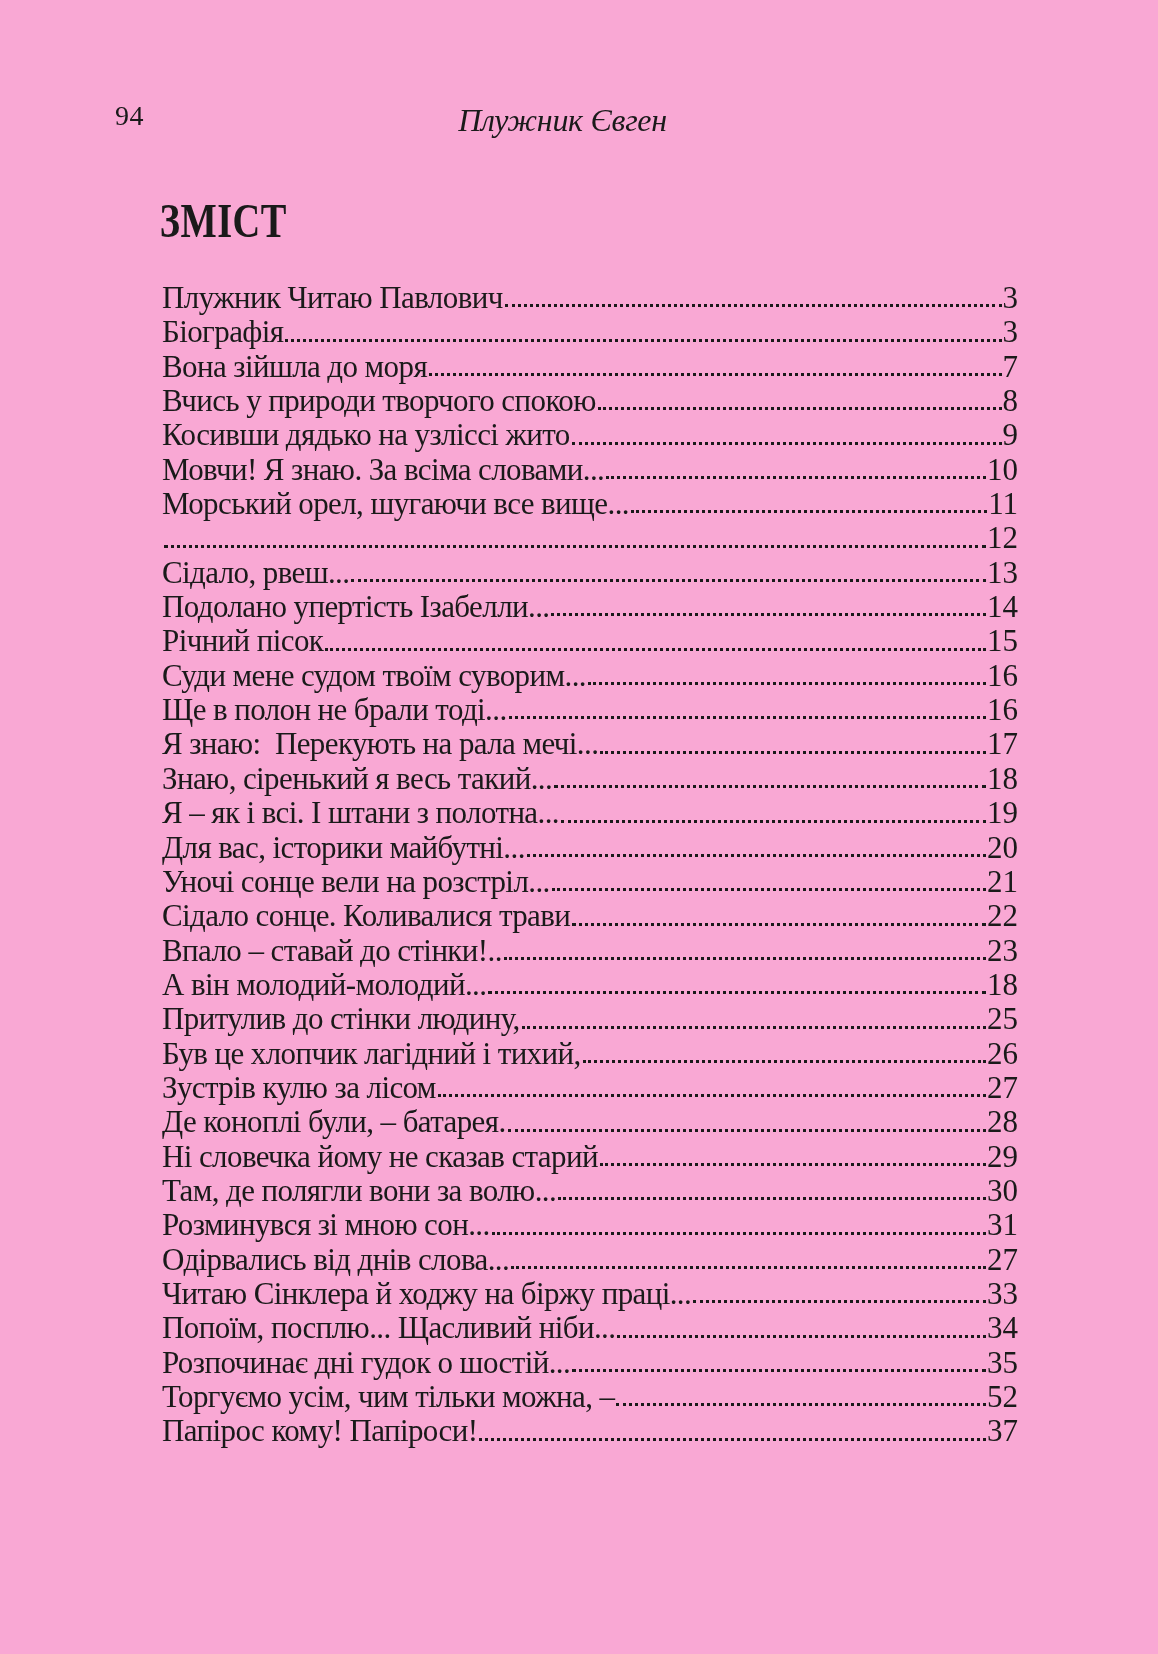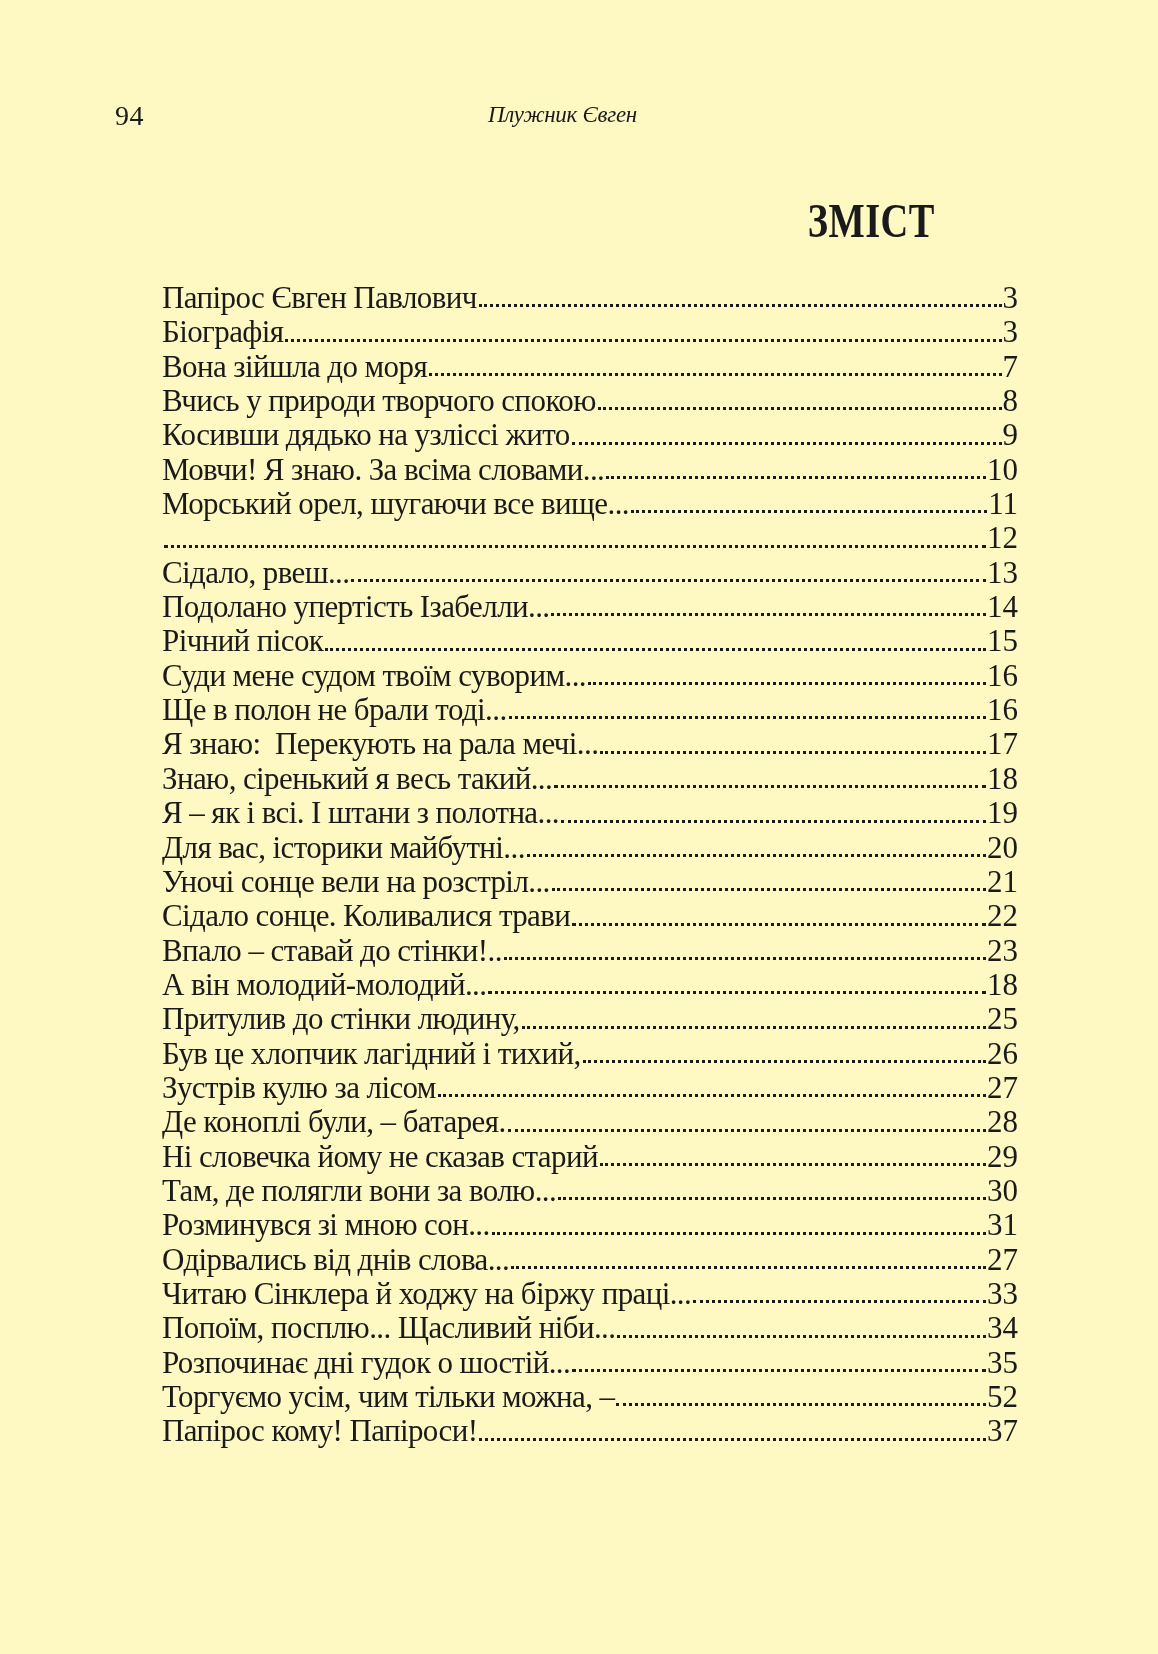--- a/index.html
+++ b/index.html
@@ -5,21 +5,21 @@
   html, body {
     margin: 0;
     padding: 0;
     background: #e8e8e8;
   }
   .sheet {
     position: relative;
     width: 1158px;
     height: 1654px;
     margin: 0 auto;
-    background: #fef9c3;
+    background: #f9a8d4;
     color: #1a1a1a;
     font-family: "Liberation Serif", "DejaVu Serif", serif;
     overflow: hidden;
   }
   
   .running-header {
     position: absolute;
     top: 100px;
     left: 115px;
     width: 895px;
@@ -32,30 +32,30 @@
     font-size: 28px;
     letter-spacing: 0.5px;
   }
   .running-title {
     position: absolute;
     left: 0;
     right: 0;
     top: 2px;
     text-align: center;
     font-style: italic;
-    font-size: 23px;
+    font-size: 32px;
     letter-spacing: -0.3px;
   }
   
   .toc-heading {
     position: absolute;
     top: 196px;
-    left: 150px;
+    left: 144px;
     width: 800px;
-    text-align: right;
+    text-align: left;
     font-size: 48px;
     font-weight: bold;
     line-height: 50px;
     margin: 0;
     letter-spacing: 0.5px;
   }
   .toc-heading .squeeze {
     display: inline-block;
     transform: scaleX(0.80);
     transform-origin: 50% 50%;
@@ -98,21 +98,21 @@
 
   <div class="running-header">
     <span class="folio">94</span>
     <span class="running-title">Плужник Євген</span>
   </div>
 
   <h1 class="toc-heading"><span class="squeeze">ЗМІСТ</span></h1>
 
   <div class="toc-list">
     <div class="toc-row">
-      <span class="toc-title">Папірос Євген Павлович</span>
+      <span class="toc-title">Плужник Читаю Павлович</span>
       <span class="leader"></span>
       <span class="toc-page">3</span>
     </div>
 
     <div class="toc-row">
       <span class="toc-title">Біографія</span>
       <span class="leader"></span>
       <span class="toc-page">3</span>
     </div>
 

